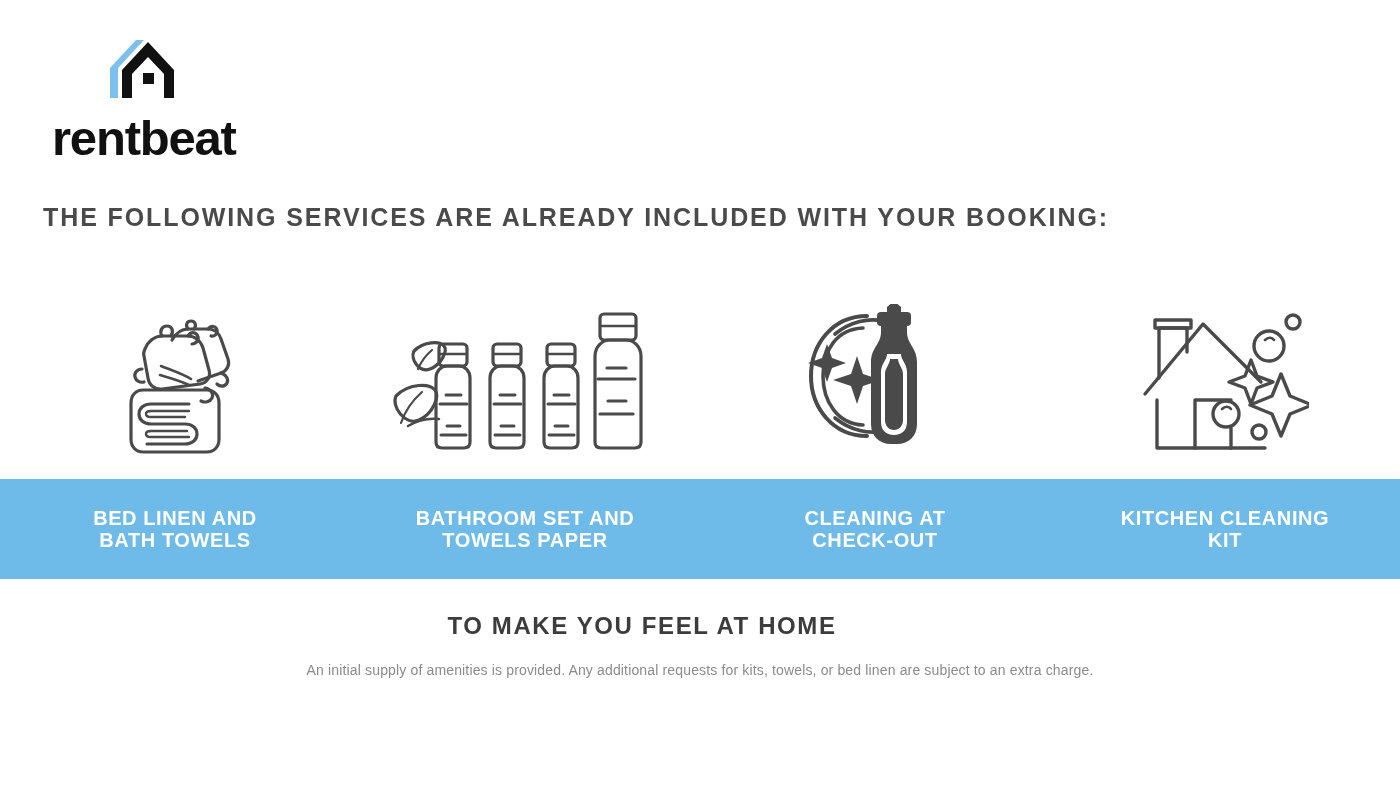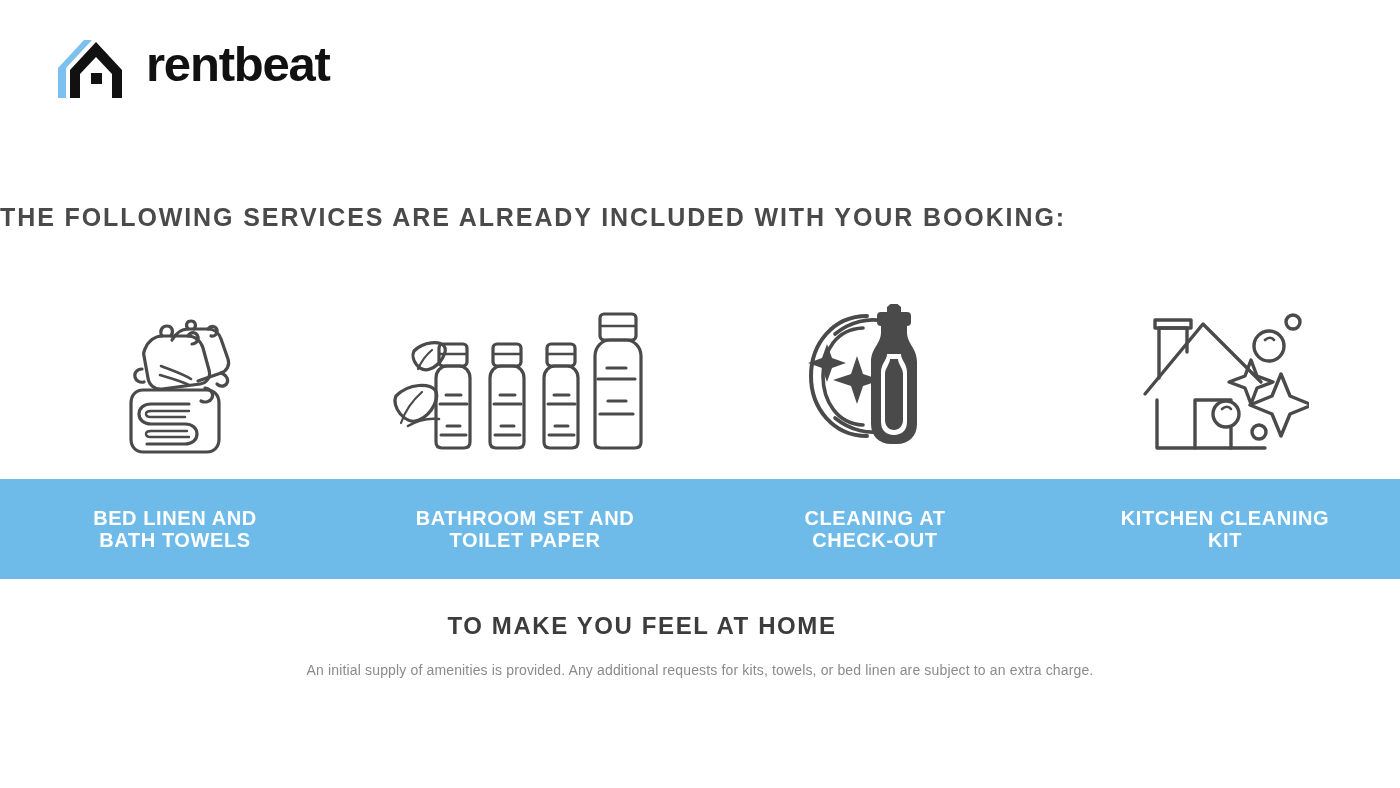--- a/index.html
+++ b/index.html
@@ -7,32 +7,33 @@
     width:1400px; height:788px;
     background:#ffffff;
     font-family:"Liberation Sans", sans-serif;
     overflow:hidden;
   }
   .page { position:relative; width:1400px; height:788px; background:#fff; }
 
   
   .logo-wrap {
     position:absolute; left:52px; top:28px;
-    display:flex; align-items:center; gap:14px;
+    display:flex; align-items:center; gap:14px;flex-direction:column;
   }
   .logo-mark { width:80px; height:72px; display:block; }
   .logo-word {
     font-size:49px; font-weight:bold; color:#111111;
     letter-spacing:-1.2px; line-height:1;
     font-family:"Liberation Sans", sans-serif;
   }
 
   
   .headline {
     position:absolute; top:203px; left:0; width:1152px;
+    text-align:center;
     font-size:25px; font-weight:bold; color:#4a4a4a;
     letter-spacing:1.9px;
     font-family:"Liberation Sans", sans-serif;
   }
 
   
   .icon-row {
     position:absolute; top:286px; left:0; width:1400px;
     display:flex; align-items:flex-end;
   }
@@ -201,21 +202,21 @@
     </div>
   </div>
 
   <div class="blue-band">
     <div class="band-cell">
       <div class="band-label">BED LINEN AND
 BATH TOWELS</div>
     </div>
     <div class="band-cell">
       <div class="band-label">BATHROOM SET AND
-TOILET PAPER</div>
+TOWELS PAPER</div>
     </div>
     <div class="band-cell">
       <div class="band-label">CLEANING AT
 CHECK-OUT</div>
     </div>
     <div class="band-cell">
       <div class="band-label">KITCHEN CLEANING
 KIT</div>
     </div>
   </div>

